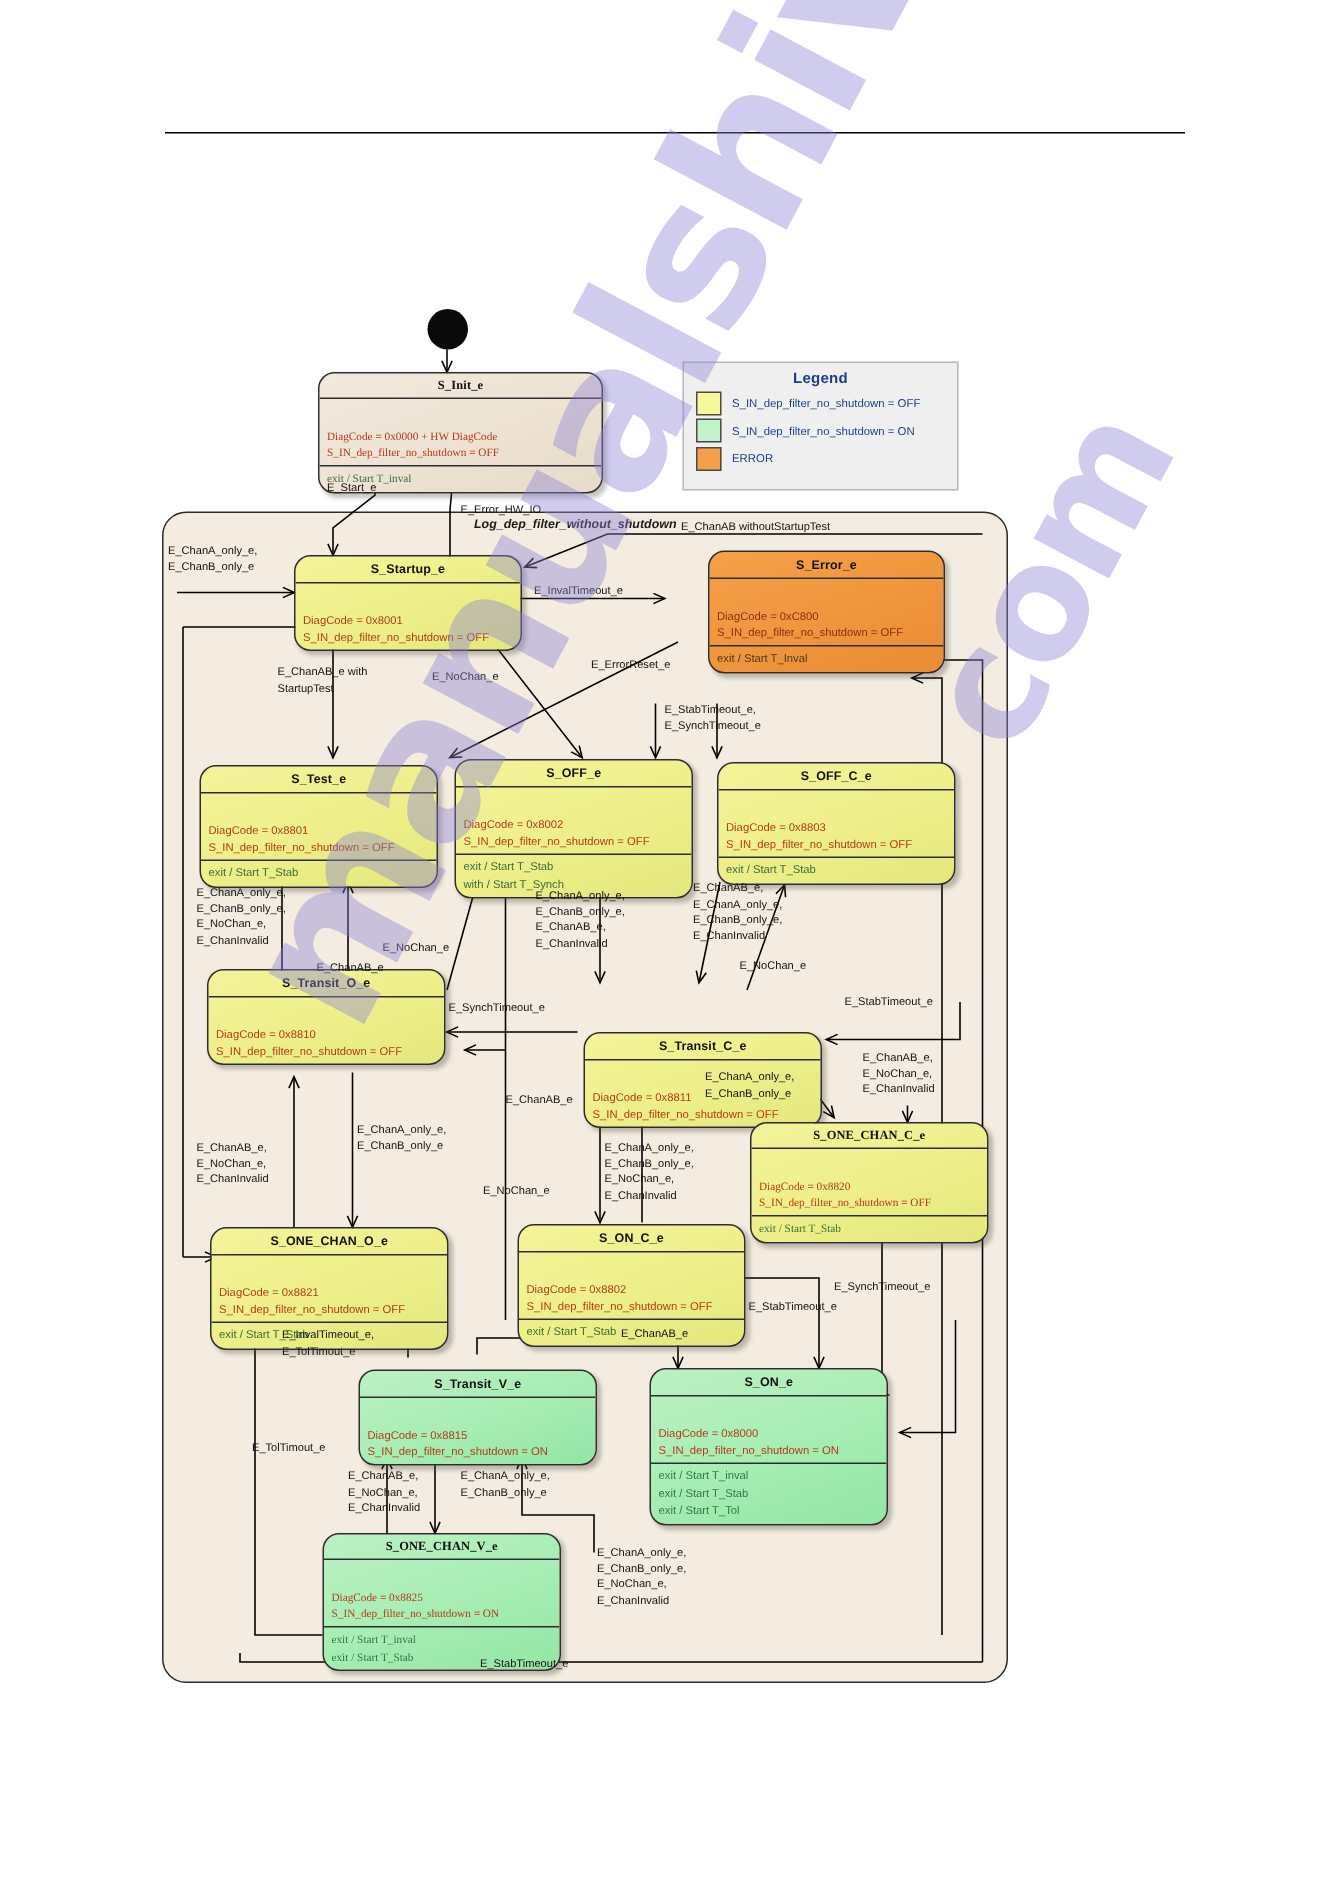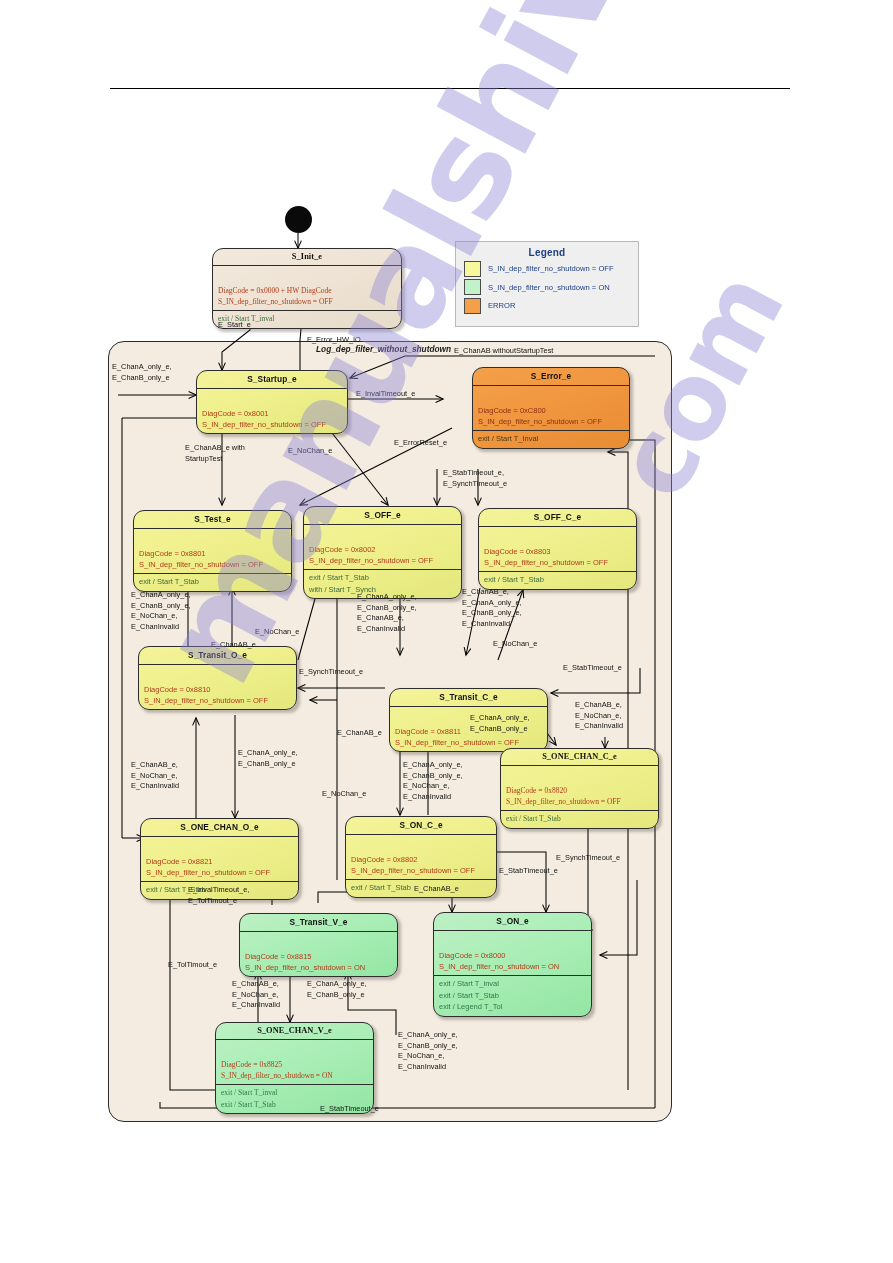--- a/index.html
+++ b/index.html
@@ -321,21 +321,21 @@
     <div class="title">S_ON_e</div>
     <div class="sep"></div>
     <div class="body">
       <div>DiagCode = 0x8000</div>
       <div>S_IN_dep_filter_no_shutdown = ON</div>
     </div>
     <div class="sep"></div>
     <div class="acts">
       <div>exit / Start T_inval</div>
       <div>exit / Start T_Stab</div>
-      <div>exit / Legend T_Tol</div>
+      <div>exit / Start T_Tol</div>
     </div>
   </div>
 
   <div class="state c-green" style="left:215px;top:1022px;width:157px;font-family:Liberation Serif, serif;">
     <div class="title">S_ONE_CHAN_V_e</div>
     <div class="sep"></div>
     <div class="body">
       <div>DiagCode = 0x8825</div>
       <div>S_IN_dep_filter_no_shutdown = ON</div>
     </div>

